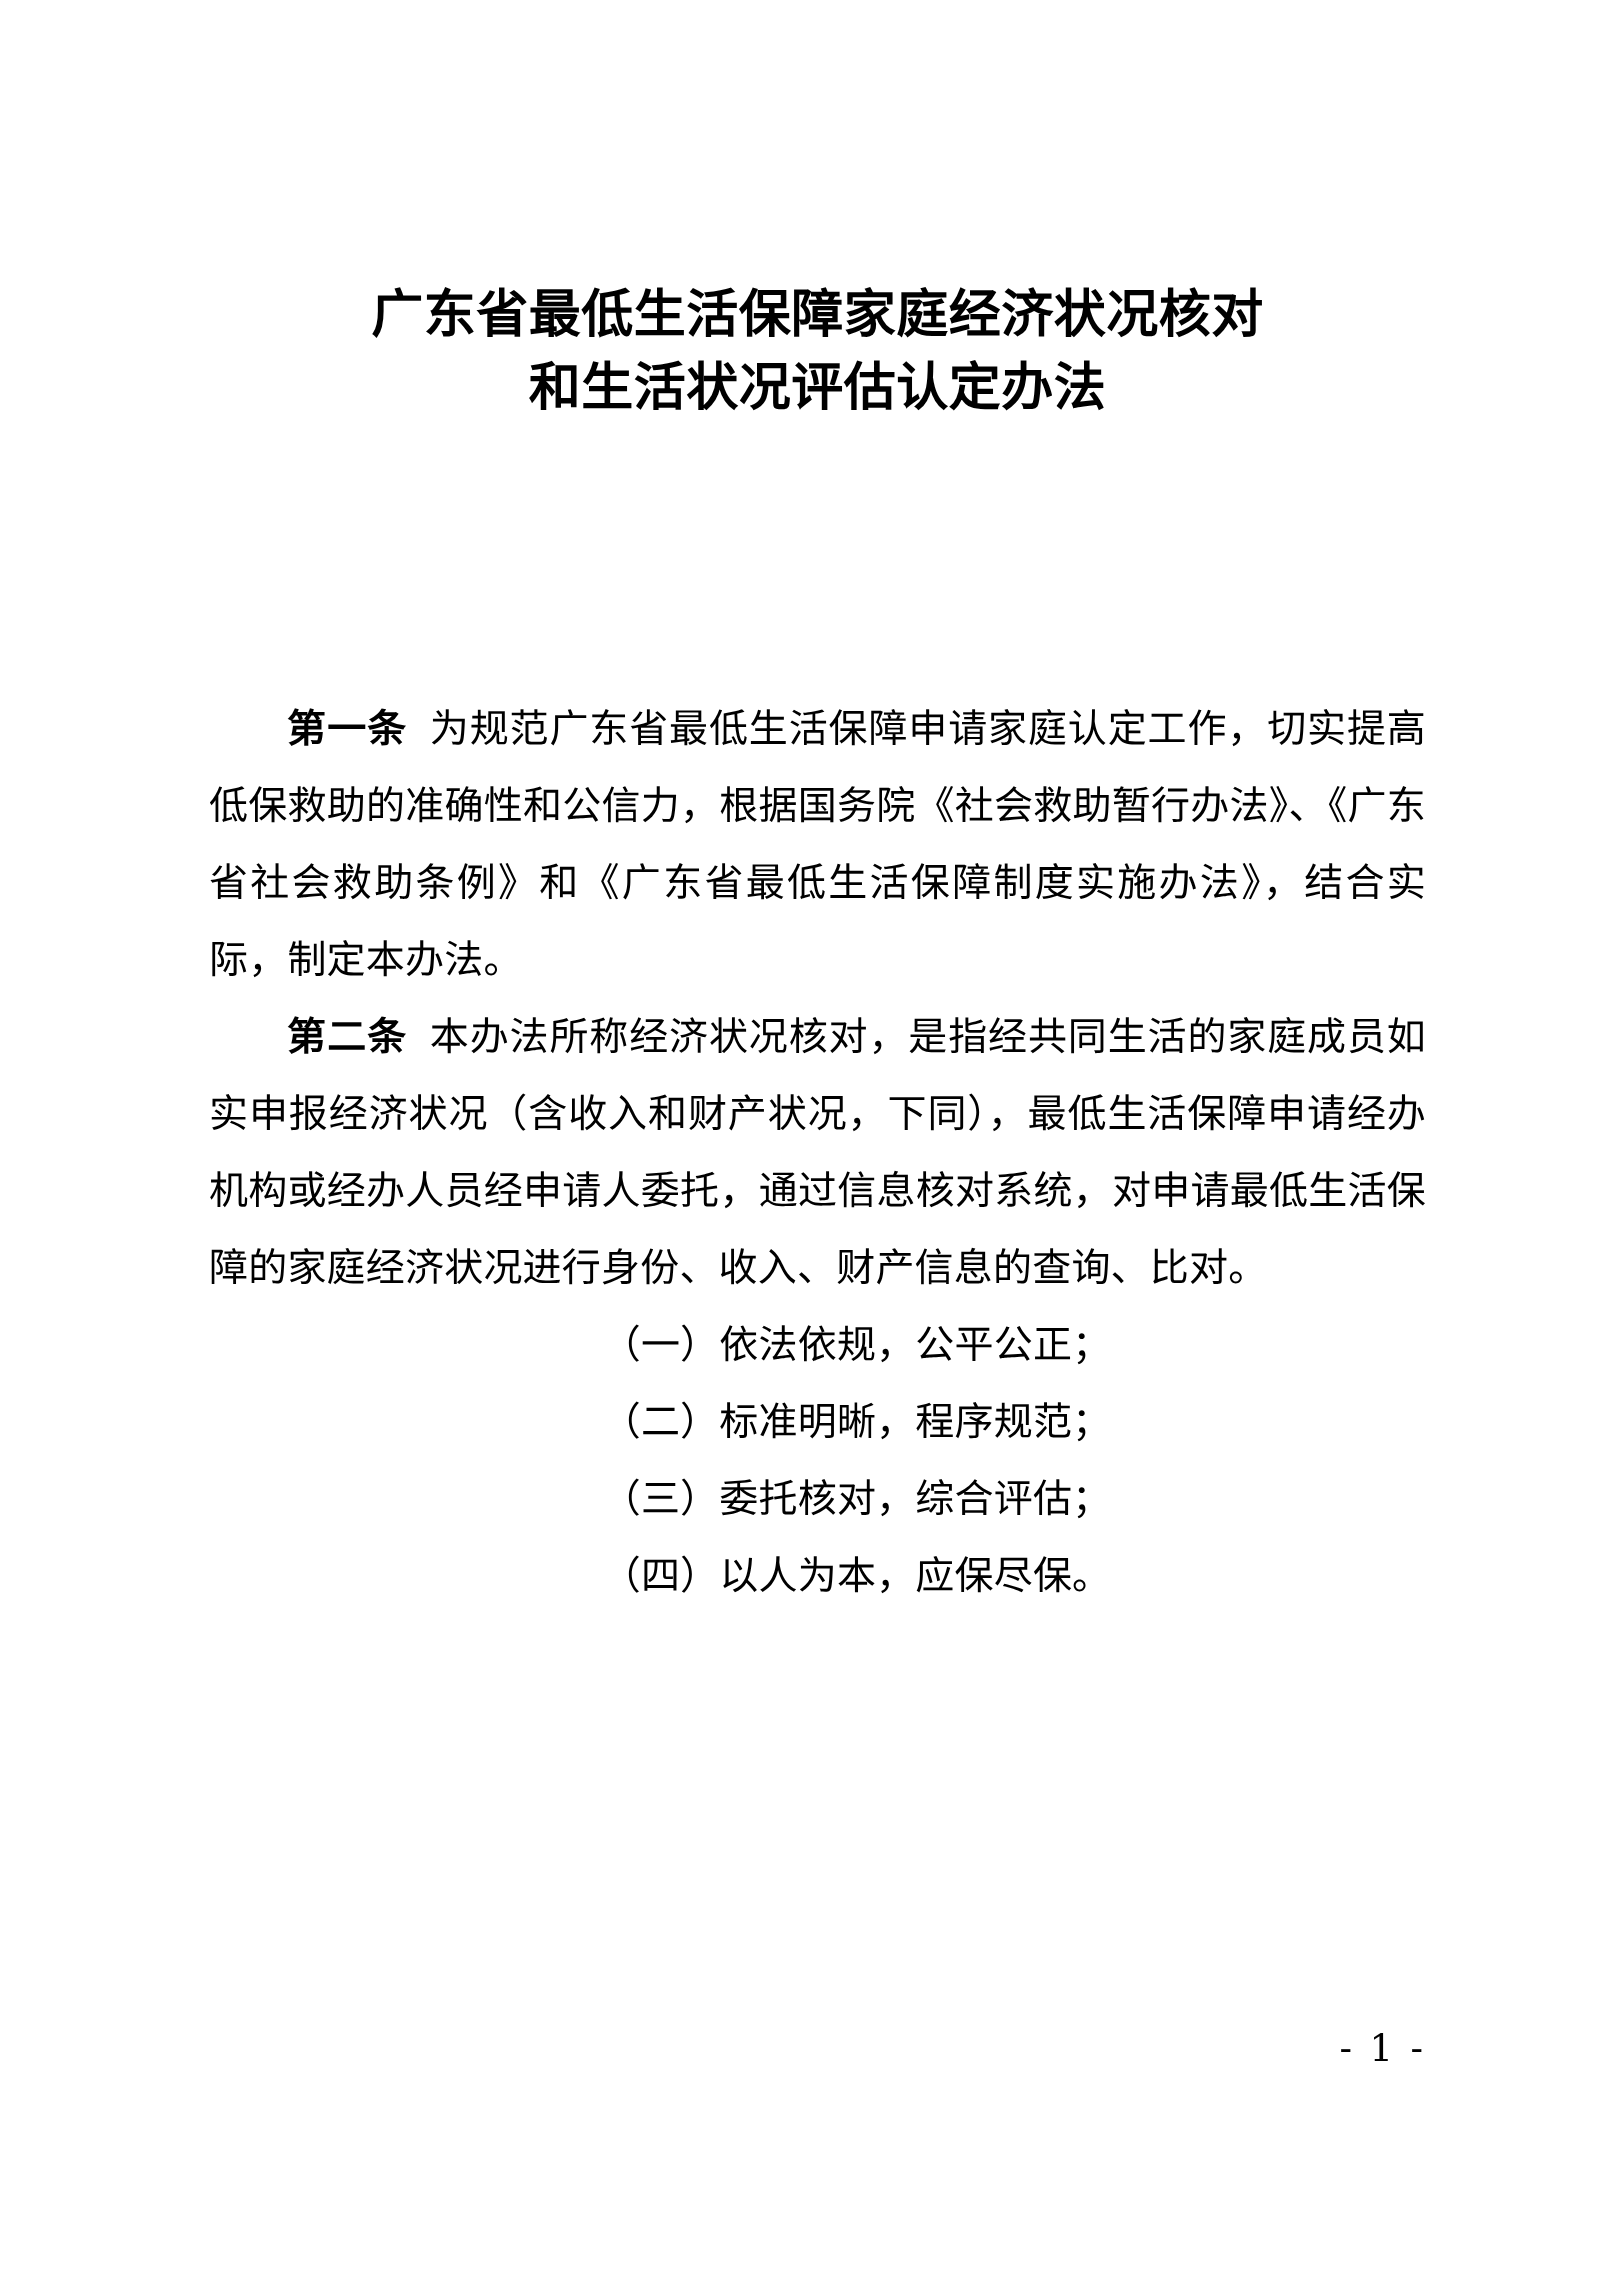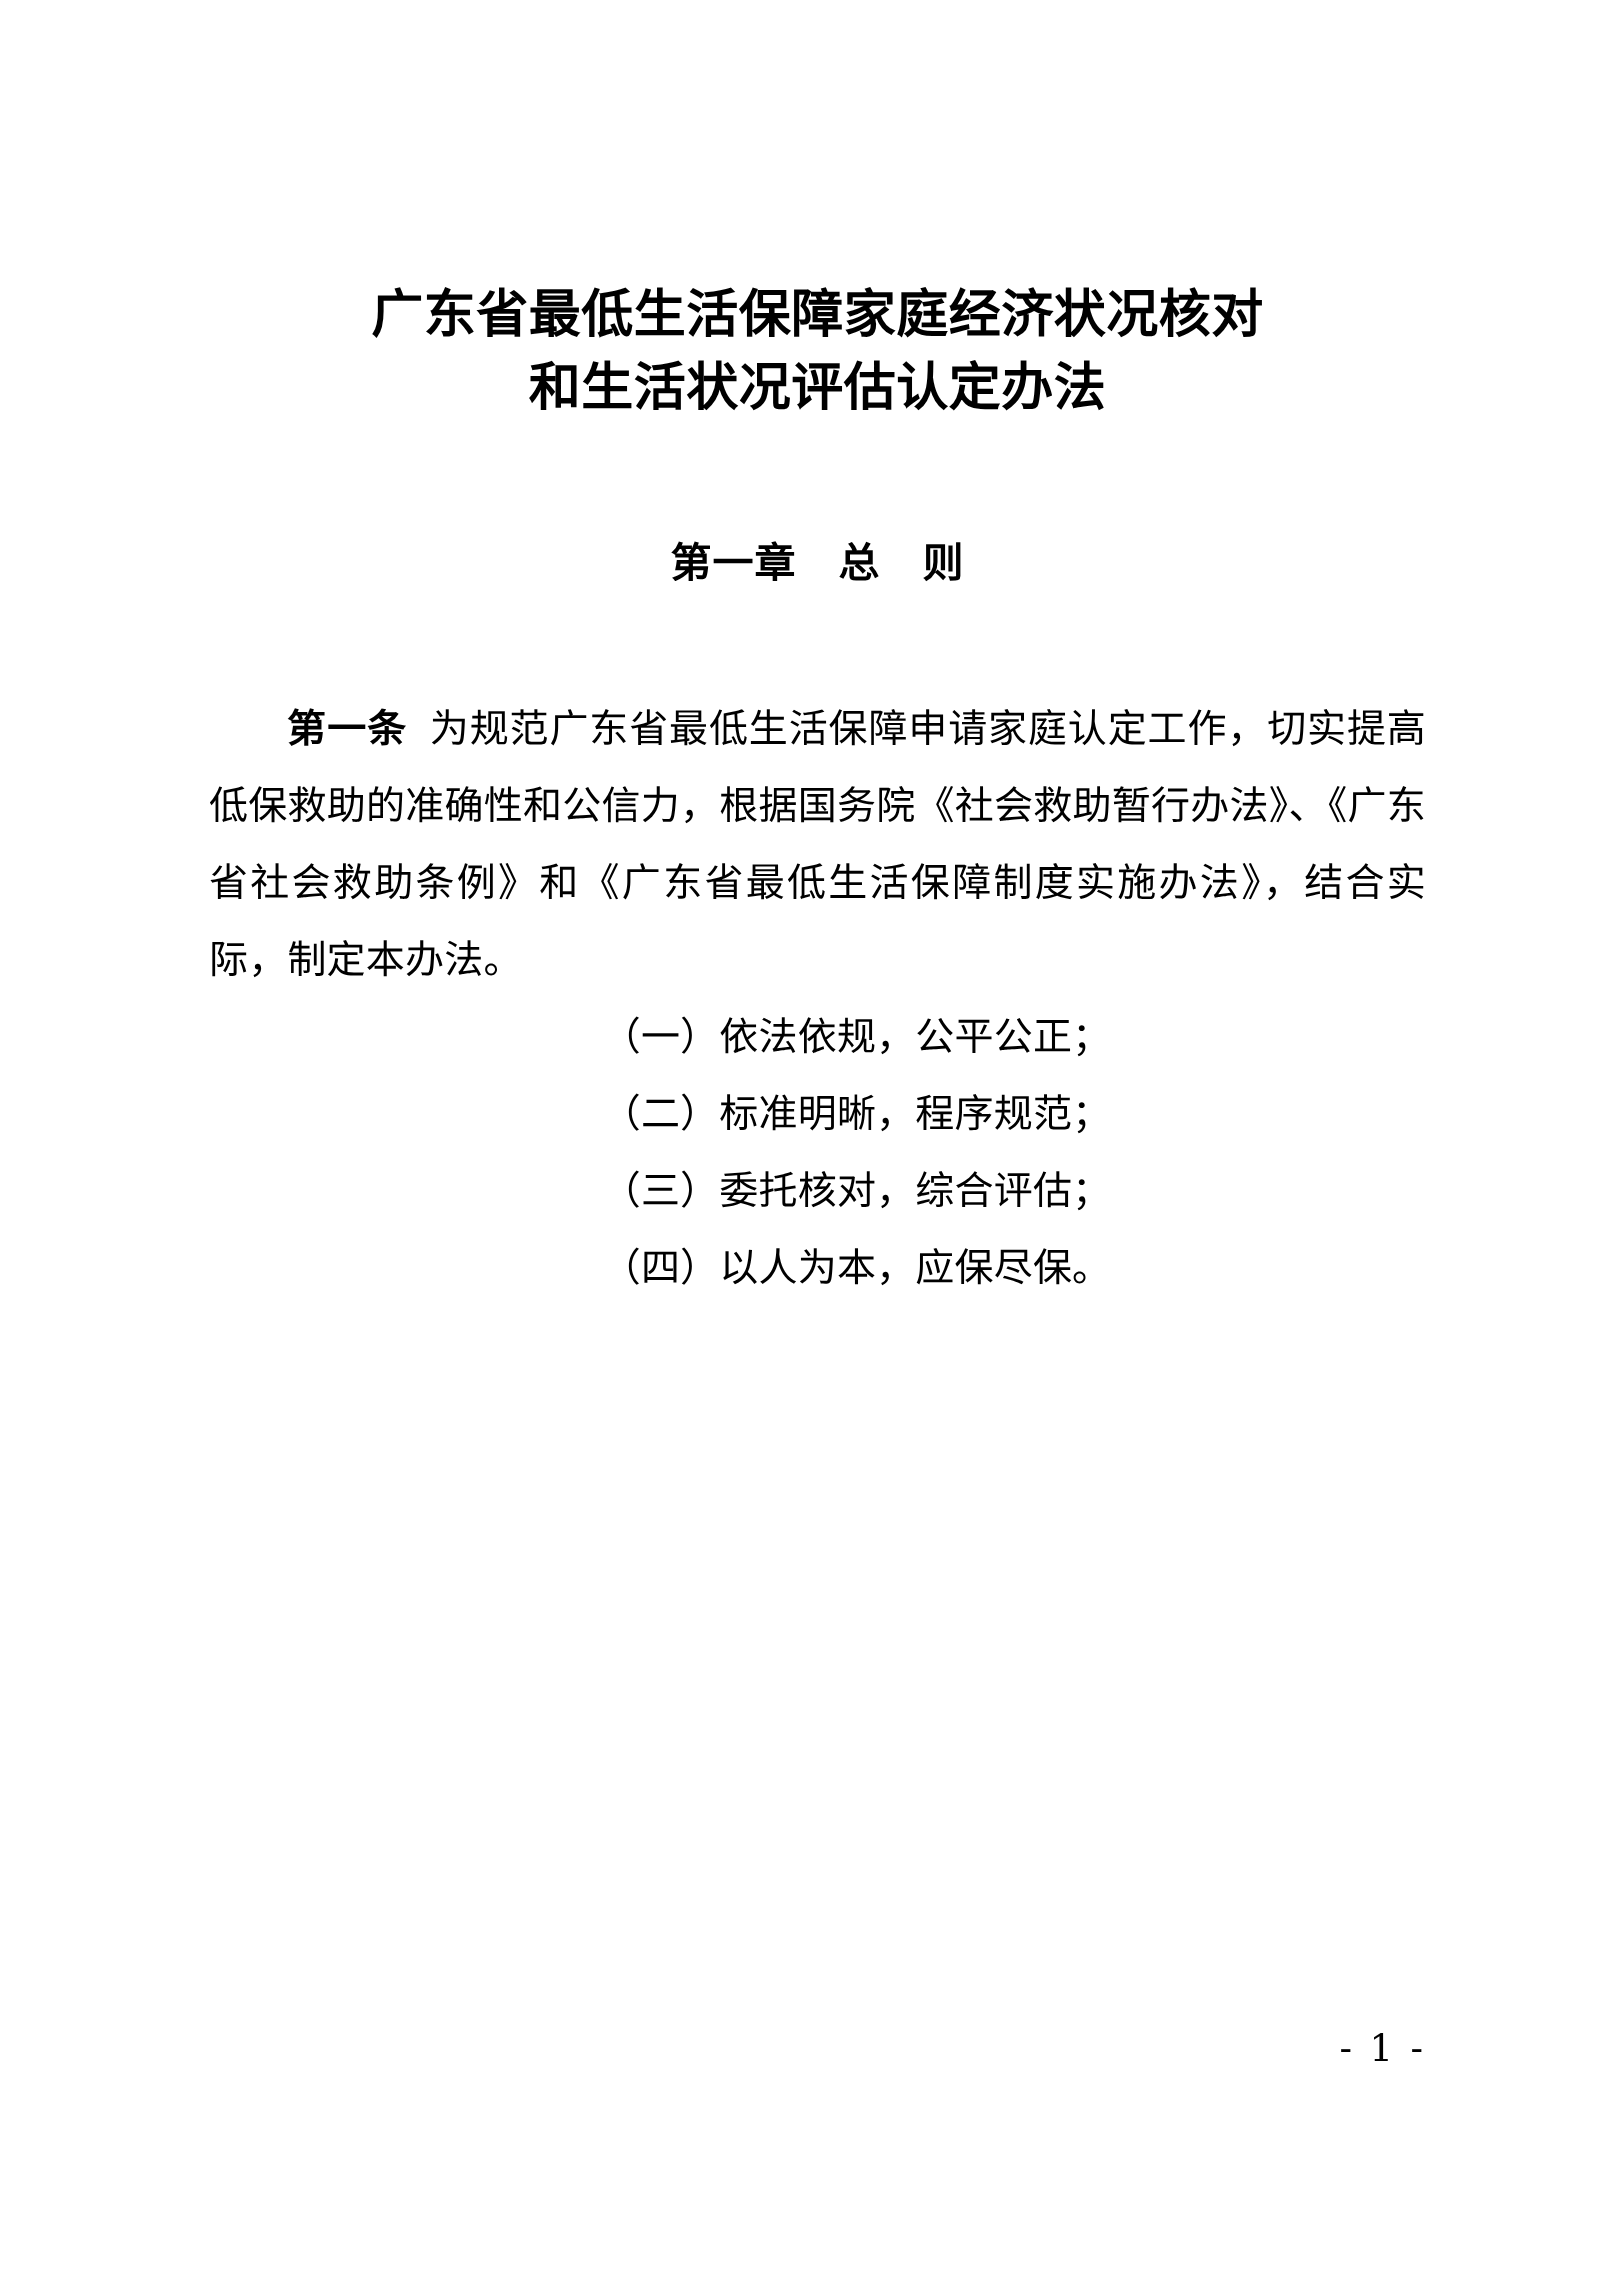--- a/index.html
+++ b/index.html
@@ -110,26 +110,26 @@
 </head>
 <body>
 
 <div class="page">
 
   <div class="title-block">
     <h1 class="doc-title">广东省最低生活保障家庭经济状况核对
 和生活状况评估认定办法</h1>
   </div>
 
-  <div class="chapter-heading">第一章　总　则</div>
 
   <div class="body-block">
 
     <p class="para"><span class="article-no">第一条</span><span class="article-gap"></span><span>为规范广东省最低生活保障申请家庭认定工作，切实提高低保救助的准确性和公信力，根据国务院《社会救助暂行办法》、《广东省社会救助条例》和《广东省最低生活保障制度实施办法》，结合实际，制定本办法。</span></p>
 
+    <p class="para"><span class="article-no">第二条</span><span class="article-gap"></span><span>本办法所称经济状况核对，是指经共同生活的家庭成员如实申报经济状况（含收入和财产状况，下同），最低生活保障申请经办机构或经办人员经申请人委托，通过信息核对系统，对申请最低生活保障的家庭经济状况进行身份、收入、财产信息的查询、比对。</span></p>
 
 
 
     <p class="listitem">（一）依法依规，公平公正；</p>
     <p class="listitem">（二）标准明晰，程序规范；</p>
     <p class="listitem">（三）委托核对，综合评估；</p>
     <p class="listitem">（四）以人为本，应保尽保。</p>
 
   </div>
 

